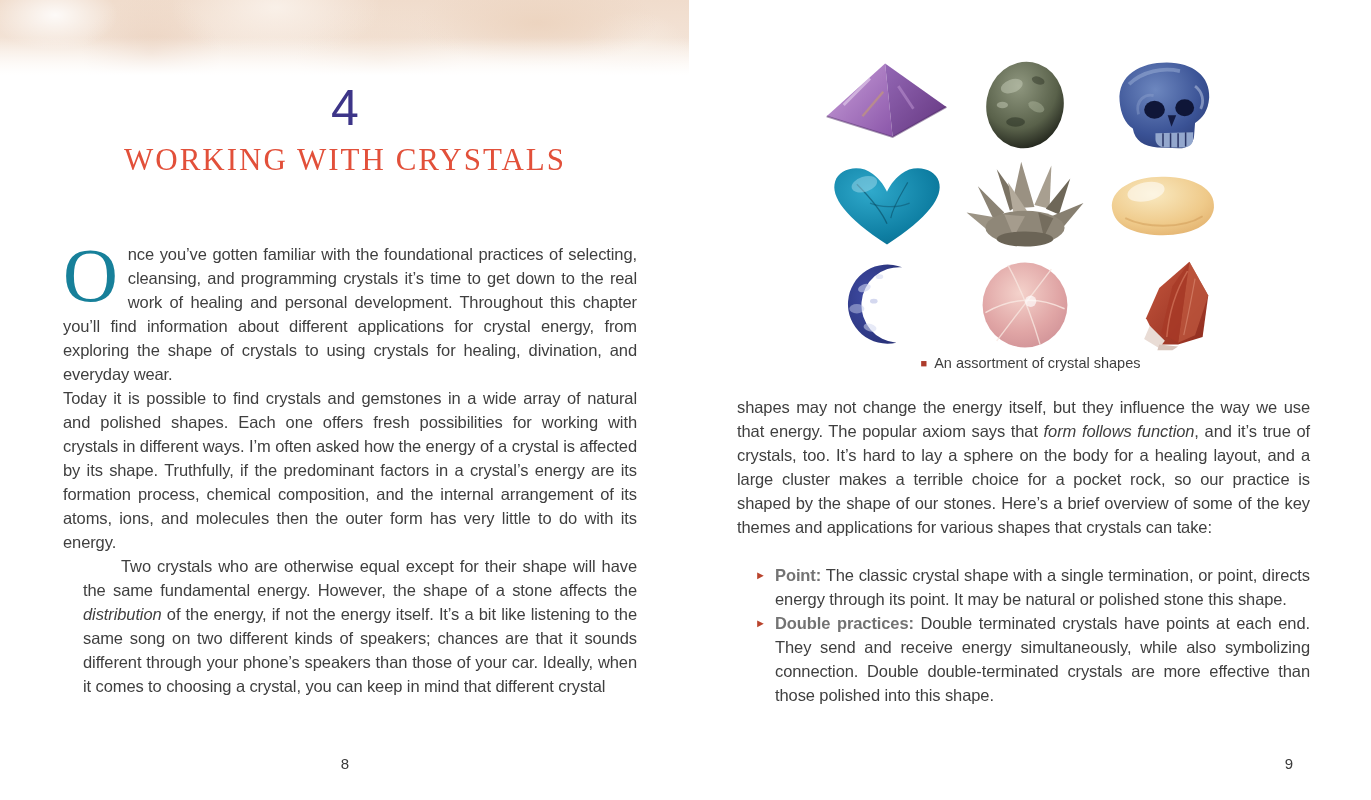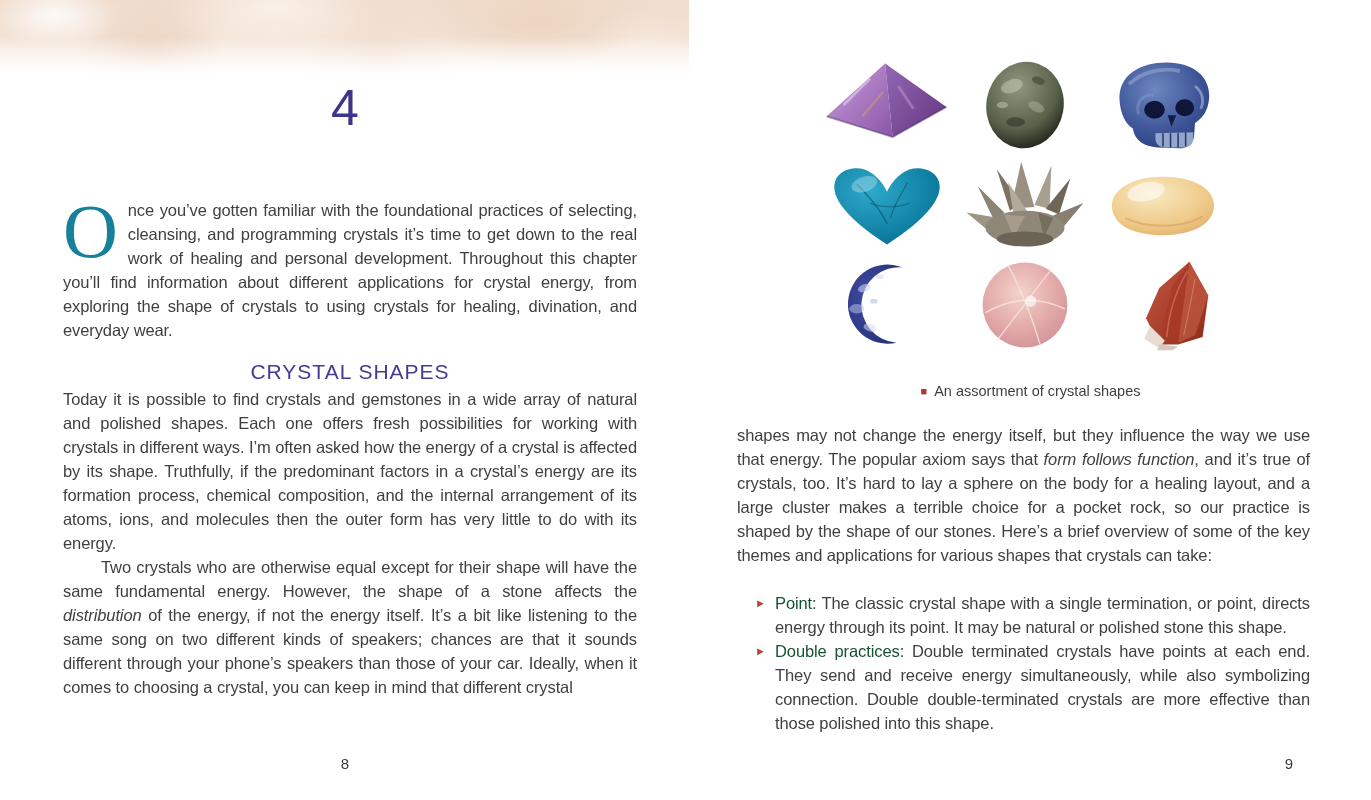--- a/index.html
+++ b/index.html
@@ -45,62 +45,62 @@
     text-align:justify; letter-spacing:-0.1px;
   }
   .dropcap {
     float:left; font-family:"Liberation Serif", serif; color:#17809a;
     font-size:76px; line-height:58px; padding:4px 10px 0 0;
   }
   .section-heading {
     margin-top:15px; text-align:center; font-weight:400;
     font-size:21px; line-height:30px; letter-spacing:1px; color:#443b94;
   }
-  .para-indent { text-indent:38px; }
+  .para-indent { text-indent:38px;margin-left:20px; }
   .seg-italic { font-style:italic; }
   .page-num {
     position:absolute; bottom:28px; font-size:15px; color:#3a3a3a;
   }
   .page-num-left { left:0; width:690px; text-align:center; }
   .page-num-right { right:78px; }
 
   
   .crystal-grid {
     margin:55px 0 0 128px; width:414px;
     display:grid; grid-template-columns:repeat(3,138px); grid-auto-rows:100px;
   }
   .crystal-cell { width:138px; height:100px; display:flex; align-items:center; justify-content:center; }
   .crystal-cell svg { width:132px; height:96px; }
   .caption-row {
-    margin-top:28px; width:681px; text-align:center;
+    margin-top:0; width:681px; text-align:center;
     font-size:14.5px; color:#3f3f3f;
   }
   .caption-marker { color:#ad3b2b; font-size:11px; vertical-align:1px; margin-right:7px; }
   .body-col-right { margin:24px 51px 0 47px; width:573px; }
   .bullet-list { list-style:none; margin-top:24px; }
   .bullet-item { position:relative; padding-left:38px; }
   .bullet-marker {
     position:absolute; left:18px; top:0;
     color:#b9432c; font-size:11px; line-height:24px;
   }
-  .bullet-label { font-weight:normal; color:#14532d; }
+  .bullet-label { font-weight:bold; color:#737373; }
 </style>
 </head>
 <body>
 
 <div class="spread">
 
   <div class="page page-left">
     <div class="banner"></div>
     <div class="chapter-number">4</div>
+    <div class="chapter-title">WORKING WITH CRYSTALS</div>
 
     <div class="body-col-left">
       <p class="body-text"><span class="dropcap">O</span><span>nce you’ve gotten familiar with the foundational practices of selecting, cleansing, and programming crystals it’s time to get down to the real work of healing and personal development. Throughout this chapter you’ll find information about different applications for crystal energy, from exploring the shape of crystals to using crystals for healing, divination, and everyday wear.</span></p>
 
-      <h2 class="section-heading">CRYSTAL SHAPES</h2>
 
       <p class="body-text">Today it is possible to find crystals and gemstones in a wide array of natural and polished shapes. Each one offers fresh possibilities for working with crystals in different ways. I’m often asked how the energy of a crystal is affected by its shape. Truthfully, if the predominant factors in a crystal’s energy are its formation process, chemical composition, and the internal arrangement of its atoms, ions, and molecules then the outer form has very little to do with its energy.</p>
 
       <p class="body-text para-indent"><span class="seg-normal">Two crystals who are otherwise equal except for their shape will have the same fundamental energy. However, the shape of a stone affects the </span><span class="seg-italic">distribution</span><span class="seg-normal"> of the energy, if not the energy itself. It’s a bit like listening to the same song on two different kinds of speakers; chances are that it sounds different through your phone’s speakers than those of your car. Ideally, when it comes to choosing a crystal, you can keep in mind that different crystal</span></p>
     </div>
 
     <div class="page-num page-num-left">8</div>
   </div>
 
   <div class="page page-right">

